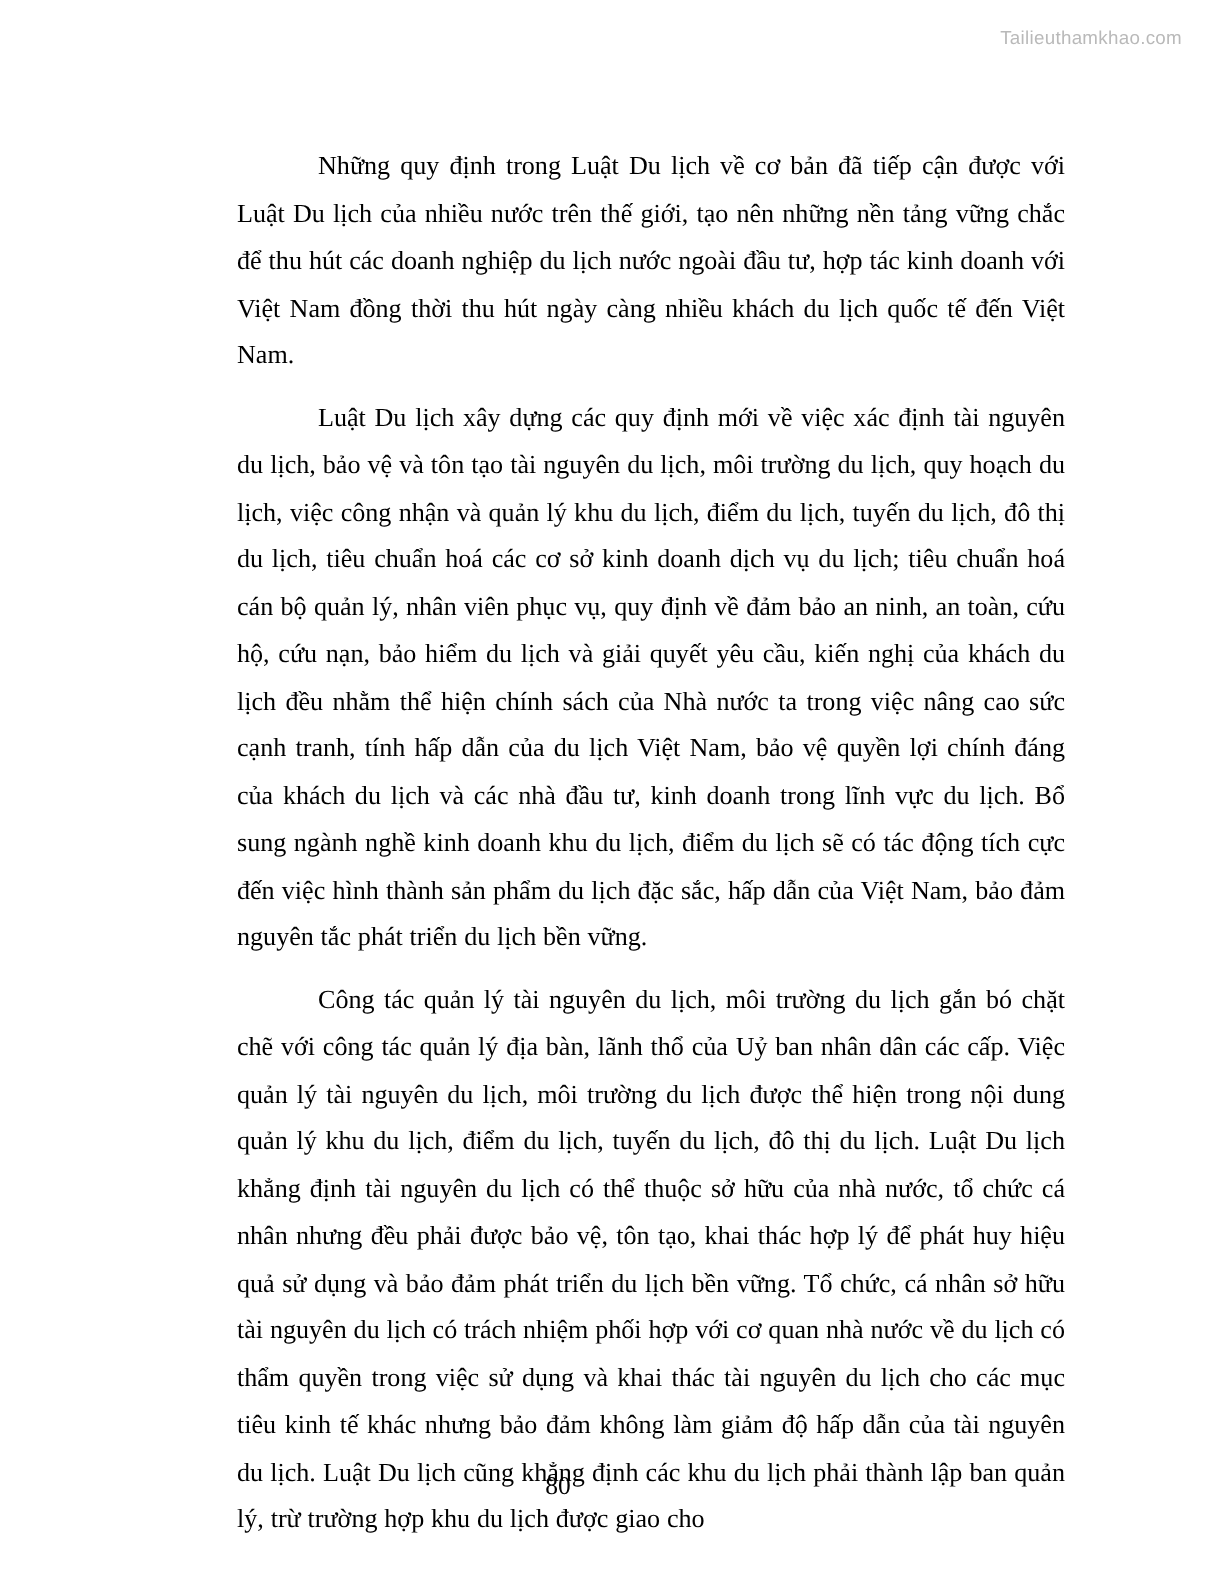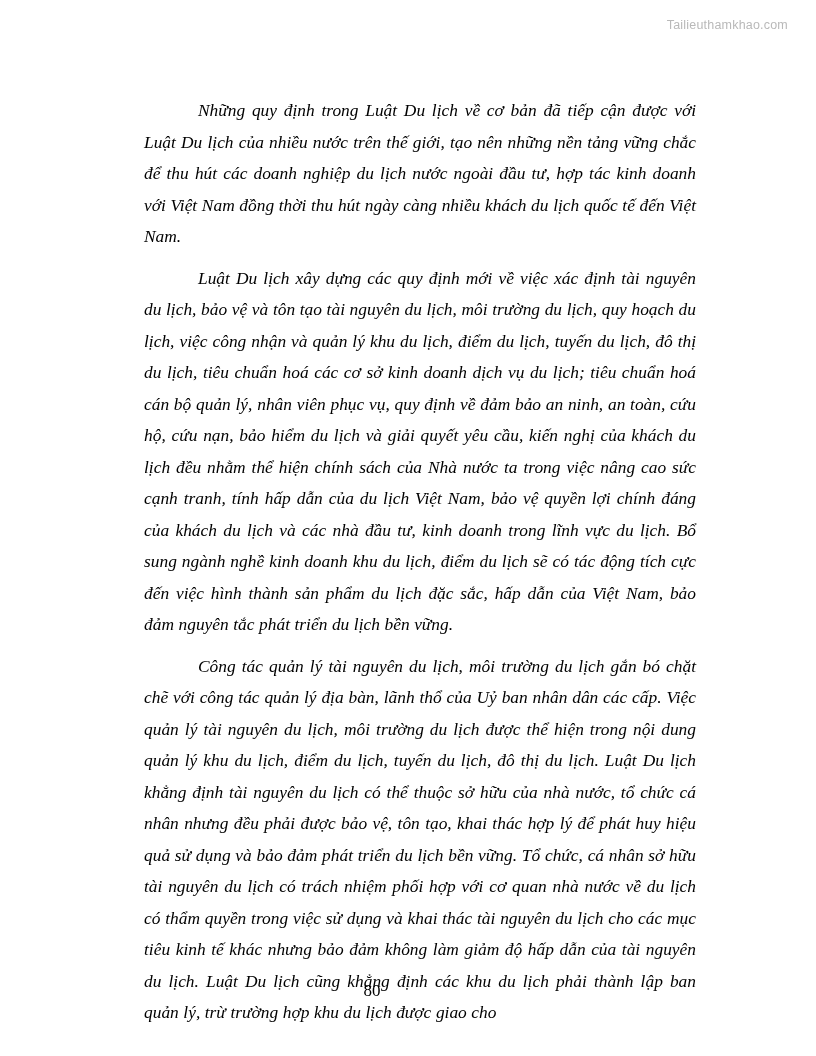--- a/index.html
+++ b/index.html
@@ -28,23 +28,22 @@
     right: 28px;
     font-family: "Liberation Sans", sans-serif;
     font-size: 12.5px;
     color: #b9b9b9;
     letter-spacing: 0.2px;
     white-space: nowrap;
   }
   .content {
     position: absolute;
     top: 95px;
-    left: 144px;
+    left: 158px;
     width: 552px;
-    font-style: italic;
   }
   .para {
     font-size: 17.4px;
     line-height: 31.5px;
     text-align: justify;
     text-justify: inter-word;
     text-indent: 54px;
     margin: 0 0 10px 0;
     word-spacing: 0.2px;
   }

